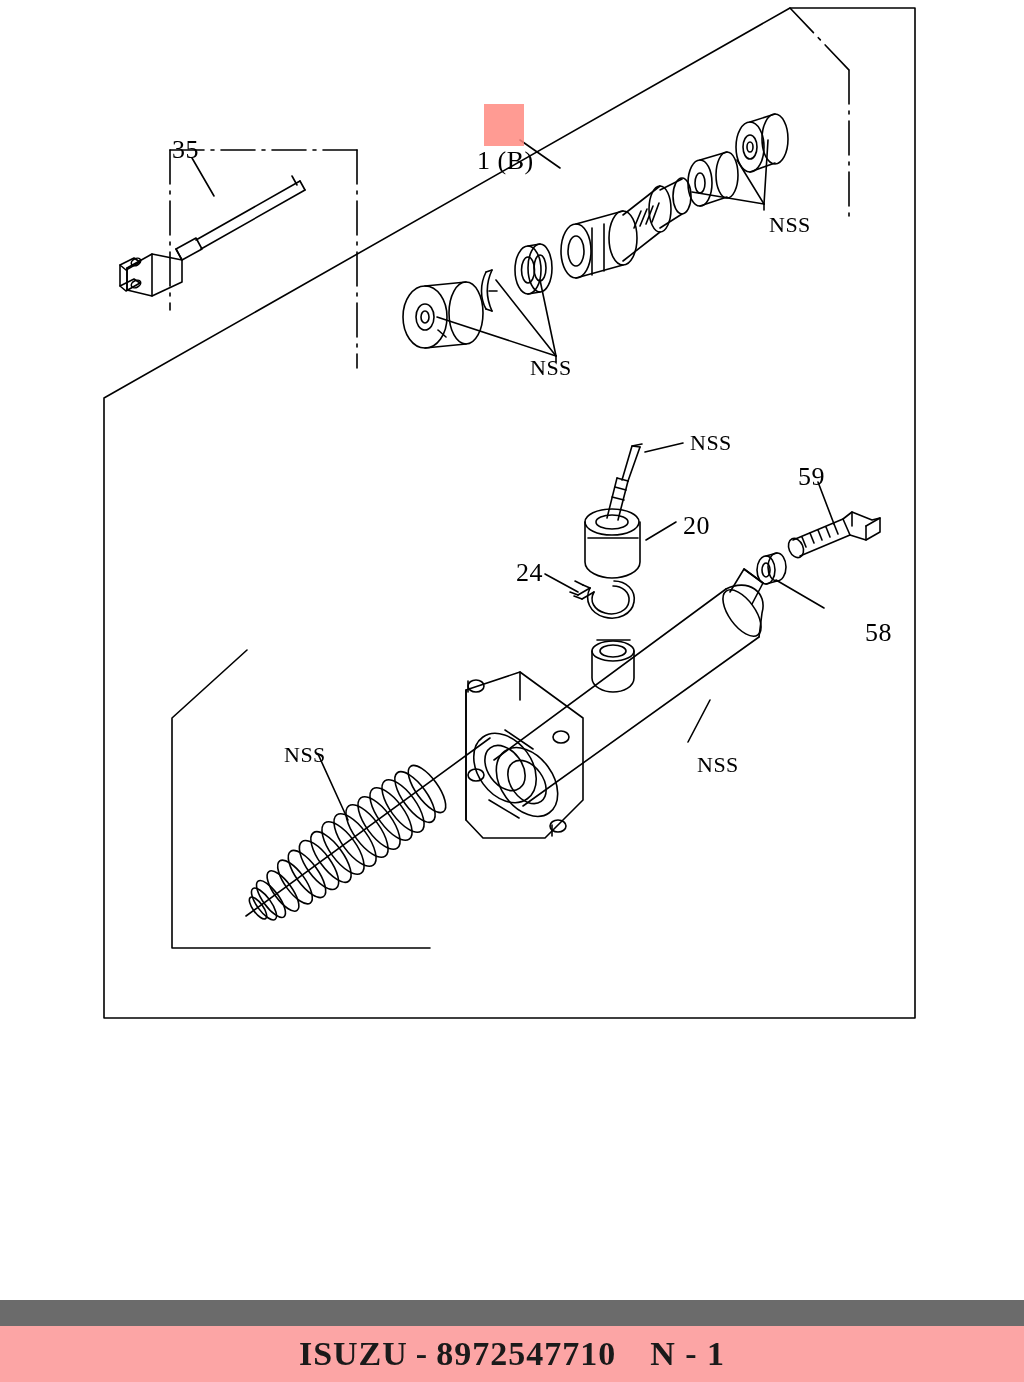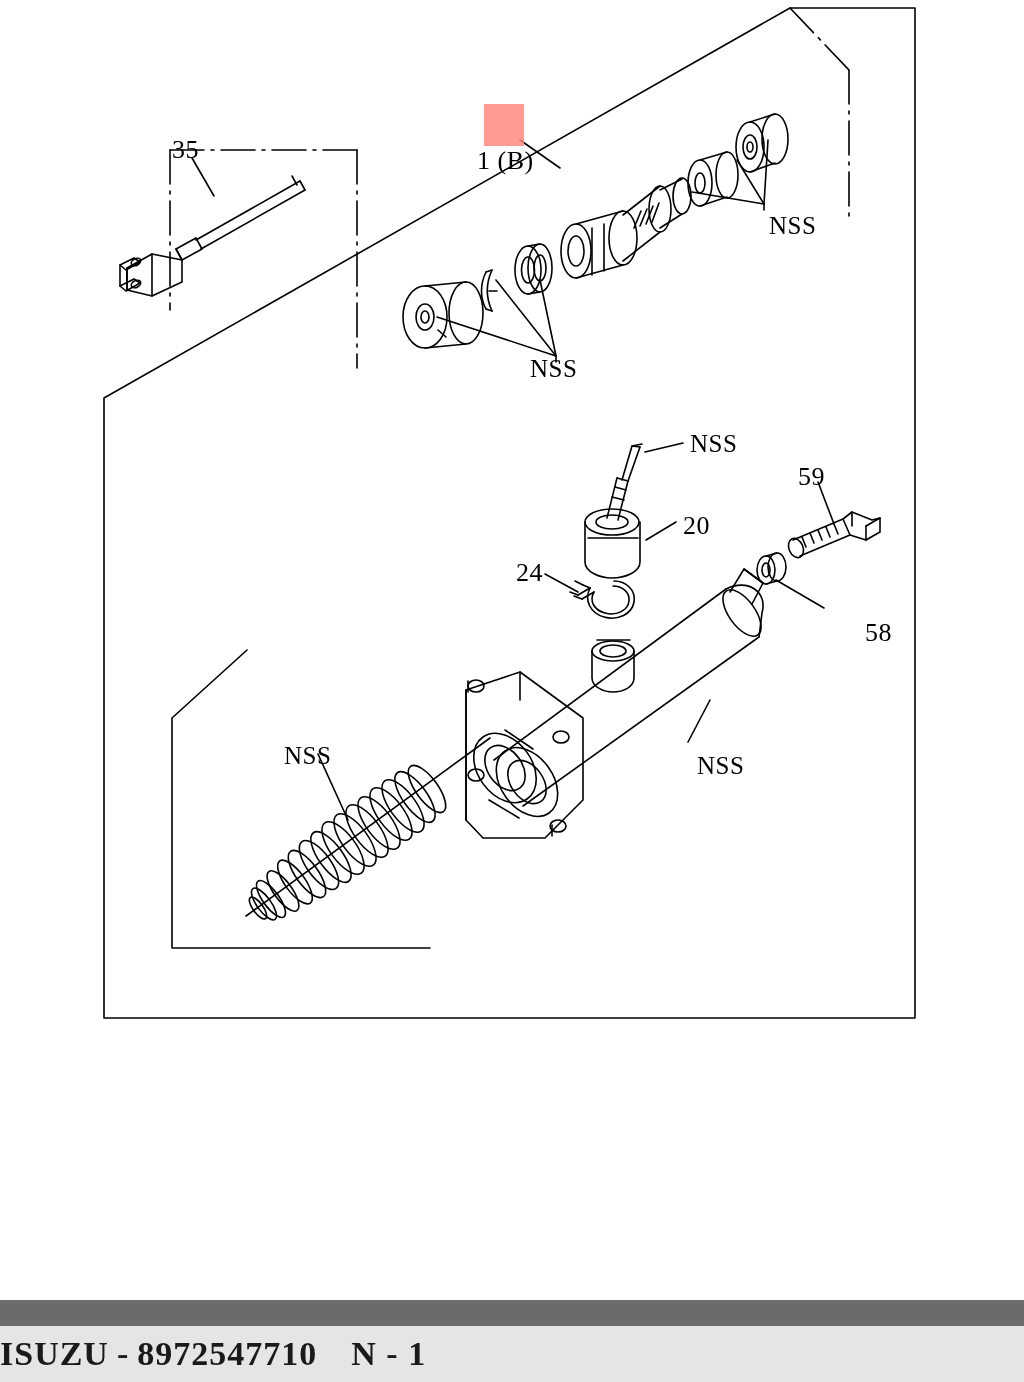--- a/index.html
+++ b/index.html
@@ -24,21 +24,21 @@
   svg.diagram {
     position: absolute;
     left: 0;
     top: 0;
     width: 1024px;
     height: 1300px;
   }
   .lbl {
     position: absolute;
     font-family: "Liberation Serif", serif;
-    font-size: 25px;
+    font-size: 22px;
     color: #000000;
     white-space: nowrap;
     letter-spacing: 0.5px;
   }
   .lbl.num { font-size: 26px; }
   .highlight-box {
     position: absolute;
     background: #ff8a80;
     opacity: 0.85;
   }
@@ -56,24 +56,24 @@
     width: 1024px;
     height: 26px;
     background: #6b6b6b;
   }
   .footer-bottom {
     position: absolute;
     left: 0;
     top: 26px;
     width: 1024px;
     height: 56px;
-    background: #e5e5e5;
+    background: #fca5a5;
     display: flex;
     align-items: center;
-    justify-content: flex-start;
+    justify-content: center;
   }
   .footer-text {
     font-family: "Liberation Serif", serif;
     font-size: 34px;
     font-weight: bold;
     color: #1a1a1a;
     letter-spacing: 1px;
   }
   .footer-text .sp { display: inline-block; width: 34px; }
 </style>

